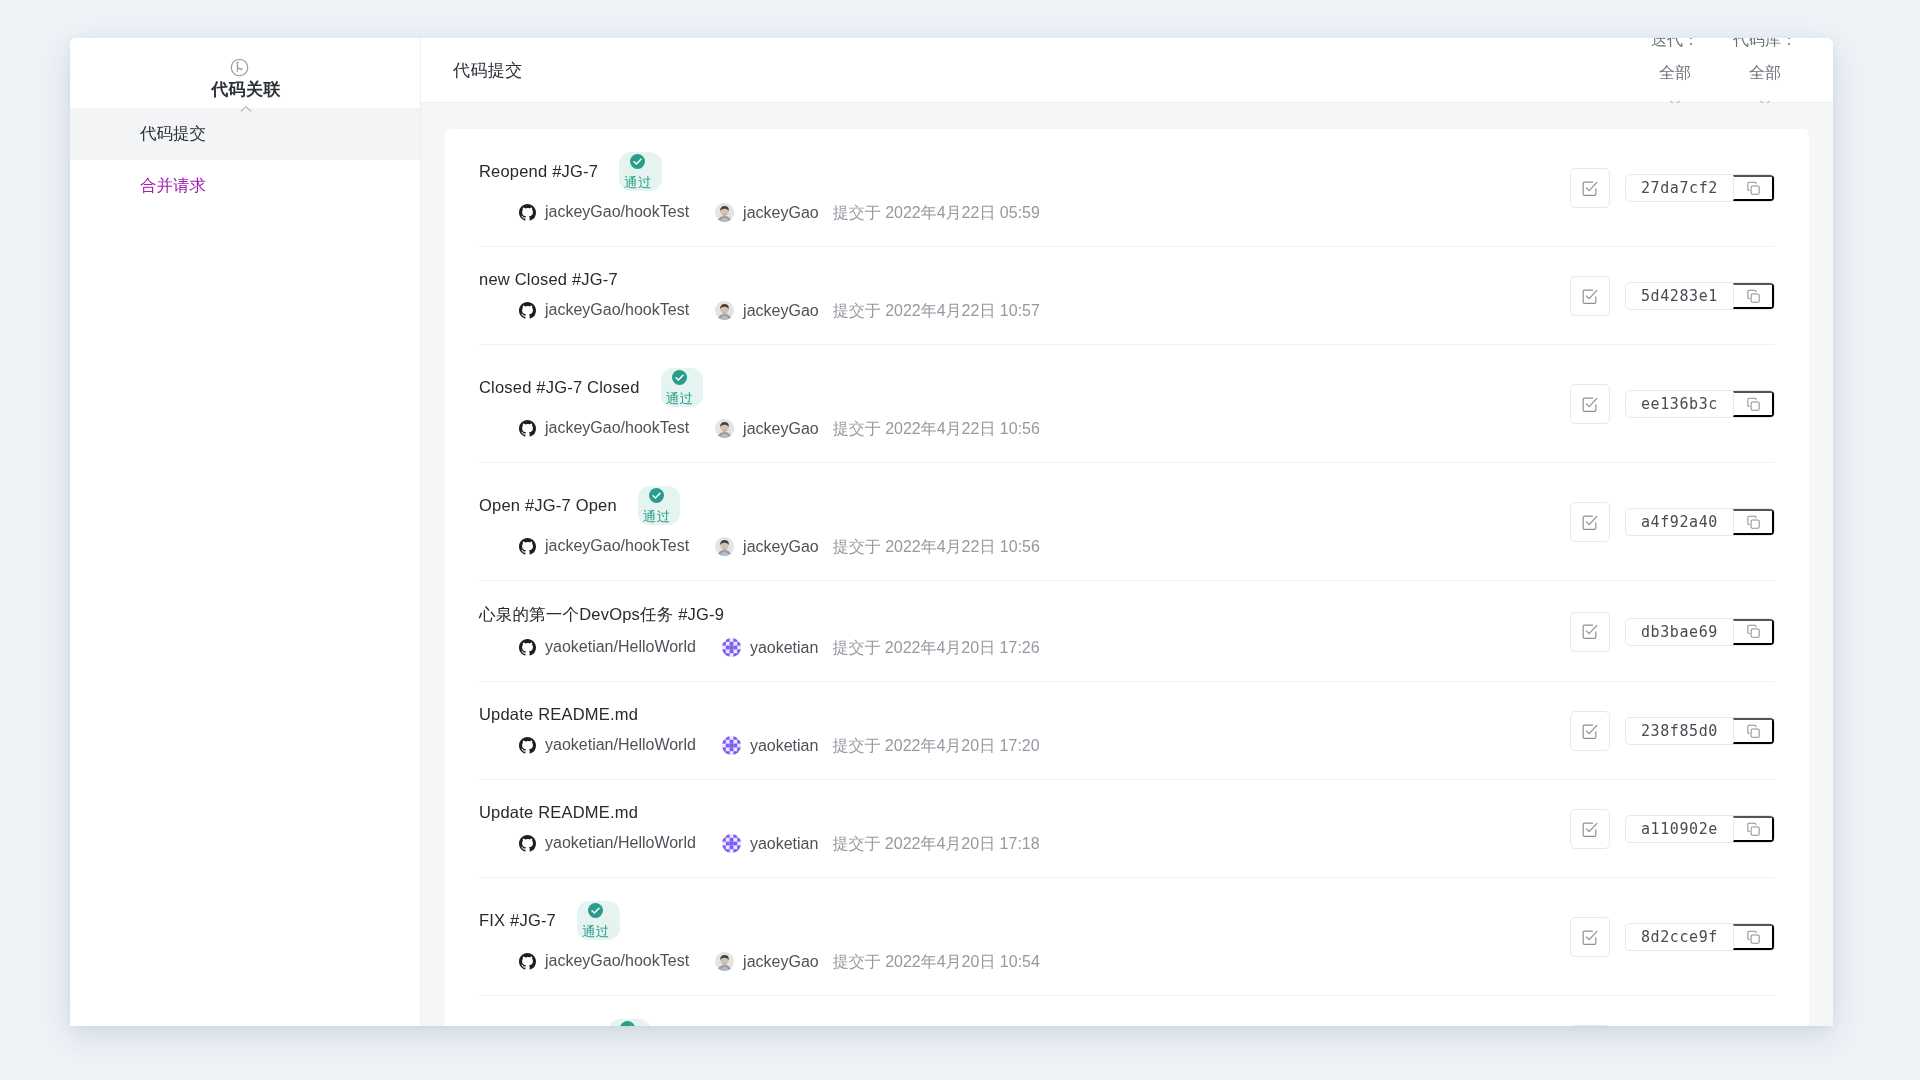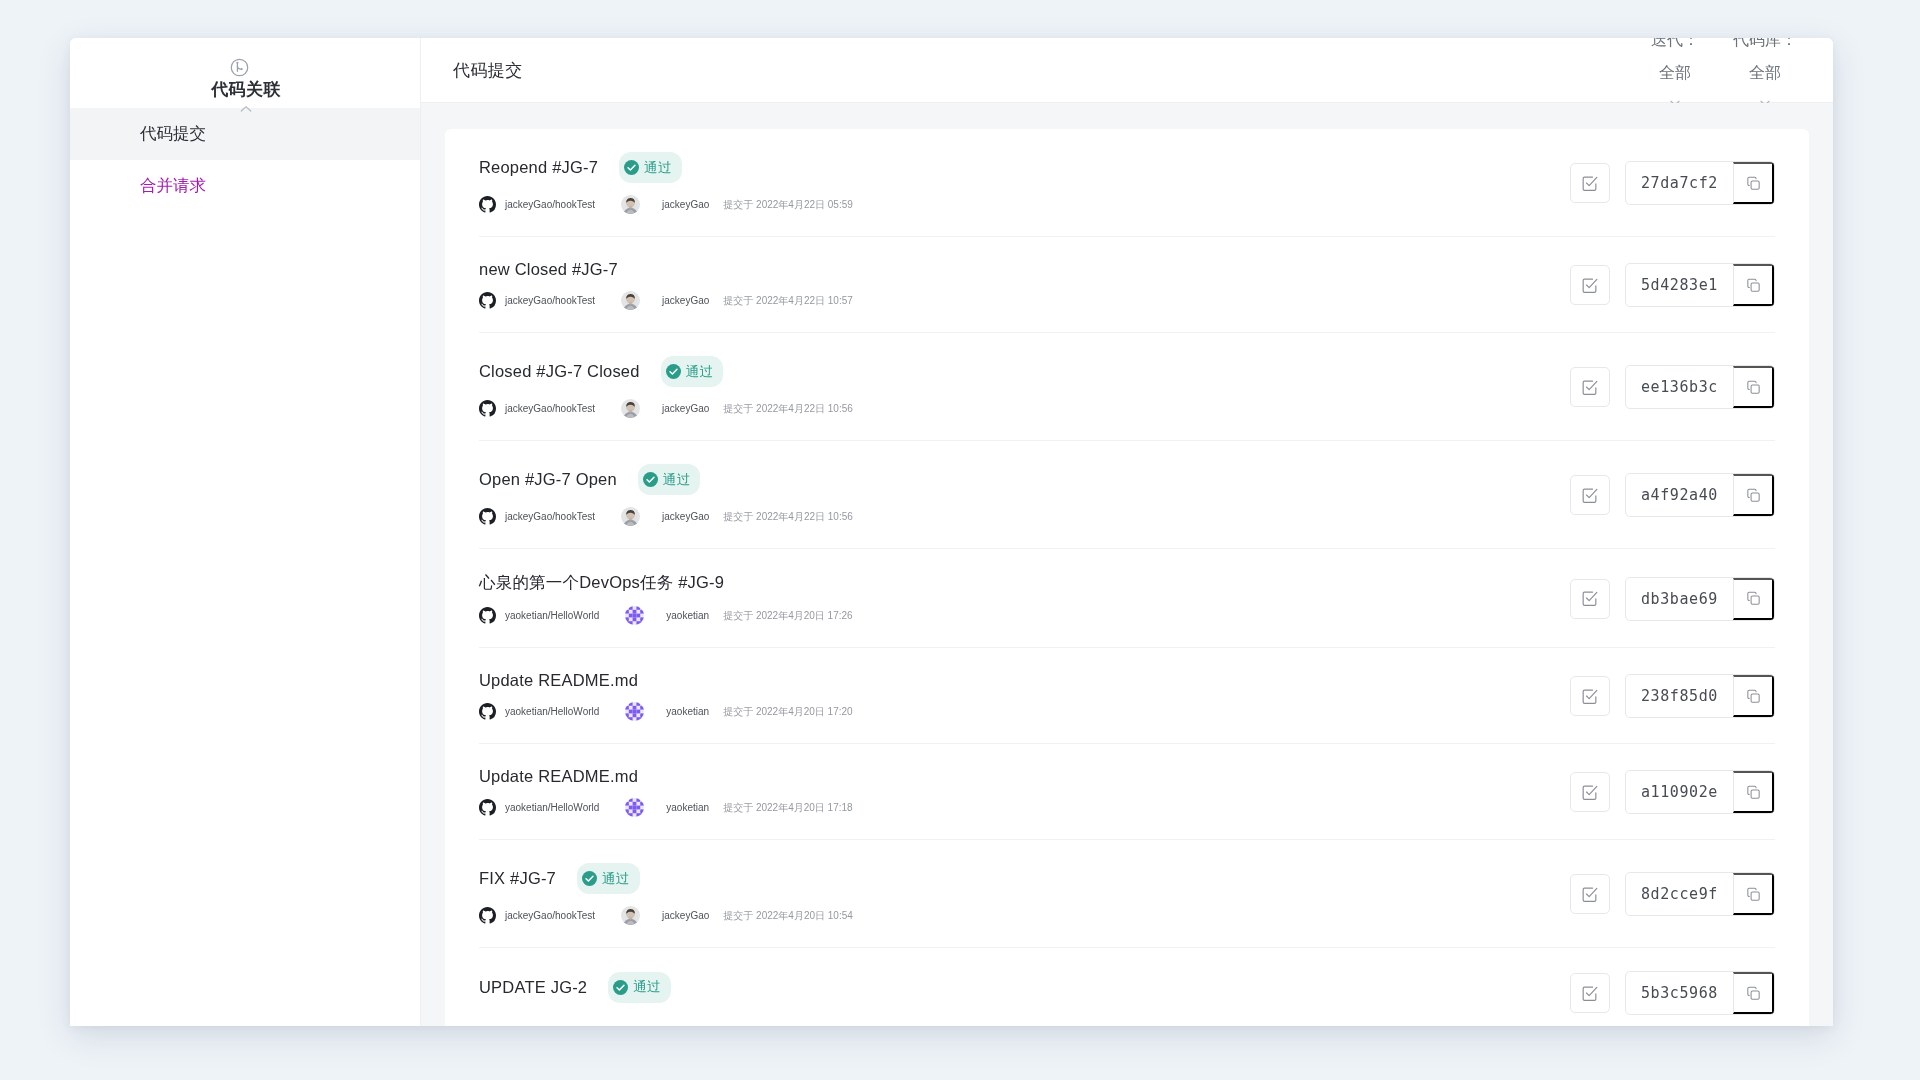--- a/index.html
+++ b/index.html
@@ -175,54 +175,56 @@
     letter-spacing: 0.2px;
   }
 
   .status-badge {
     display: inline-flex;
     align-items: center;
     gap: 5px;
     background: #e6f4f1;
     border-radius: 12px;
     padding: 2px 10px 2px 5px;
-    height: 31px;
+    height: 39px;
+    flex-direction: column;
   }
   .status-badge .badge-check {
     width: 15px; height: 15px;
     flex: 0 0 15px;
     display: flex; align-items: center; justify-content: center;
   }
   .status-badge .badge-text {
     font-size: 13.5px;
     color: #2a9d8a;
     letter-spacing: 0.3px;
   }
 
   .commit-meta {
     display: flex;
-    align-items: center;
-    font-size: 10px;
+    align-items: flex-start;
+    font-size: 16px;
     color: #4d5259;
+    margin-left: 40px;
   }
   .meta-repo {
     display: flex;
     align-items: center;
     gap: 9px;
     margin-right: 26px;
   }
   .meta-repo .gh-icon {
     width: 17px; height: 17px; flex: 0 0 17px;
     color: #1c1f23;
     display: flex; align-items: center; justify-content: center;
   }
   .meta-author {
     display: flex;
     align-items: center;
-    gap: 22px;
+    gap: 9px;
     margin-right: 14px;
   }
   .avatar {
     width: 19px; height: 19px;
     flex: 0 0 19px;
     border-radius: 50%;
     overflow: hidden;
     display: block;
   }
   .meta-time { color: #9499a0; }
@@ -245,21 +247,21 @@
     justify-content: center;
     color: #8b9097;
     cursor: pointer;
   }
   .hash-group {
     display: flex;
     align-items: stretch;
     border: 1px solid #e6e8ea;
     border-radius: 5px;
     overflow: hidden;
-    height: 44px;
+    height: 28px;
     background: #fff;
   }
   .hash-value {
     display: flex;
     align-items: center;
     padding: 0 15px;
     font-family: "DejaVu Sans Mono", "Liberation Mono", monospace;
     font-size: 15px;
     color: #474c53;
     letter-spacing: 0.6px;

